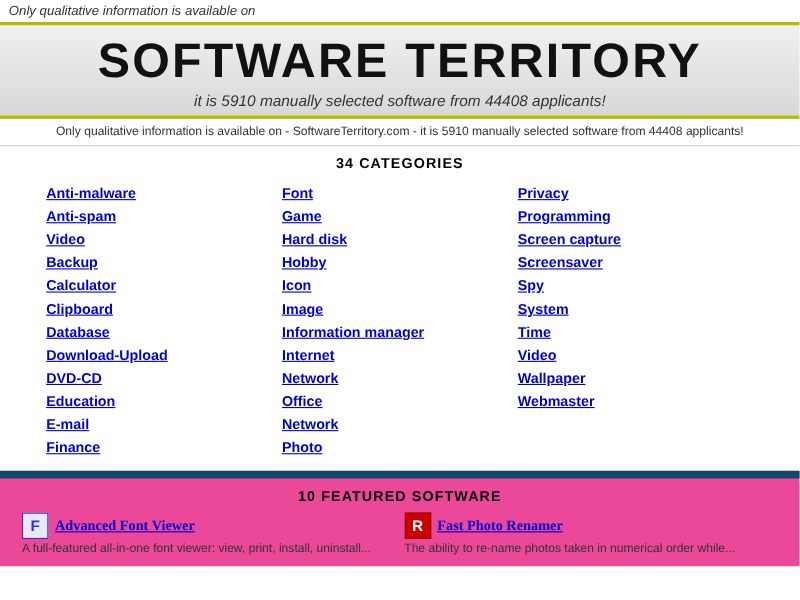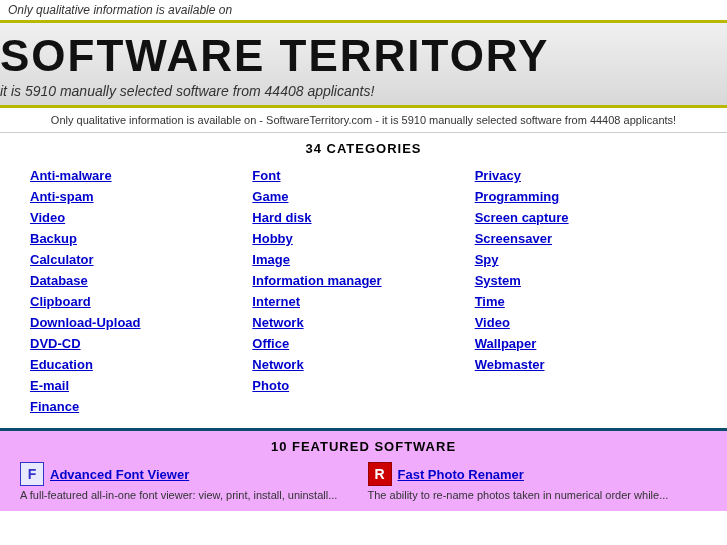--- a/index.html
+++ b/index.html
@@ -4,21 +4,21 @@
   <style>
     * { margin: 0; padding: 0; box-sizing: border-box; }
     body {
       font-family: Arial, Helvetica, sans-serif;
       background: #fff;
       font-size: 13px;
       color: #000;
     }
     .header-banner {
       background: linear-gradient(to bottom, #f0f0f0, #d8d8d8);
-      text-align: left;
+      text-align: center;
       padding: 8px 0 4px;
       border-top: 3px solid #b8b800;
       border-bottom: 3px solid #b8b800;
       position: relative;
     }
     .header-banner h1 {
       font-size: 44px;
       font-weight: 900;
       font-style: normal;
       font-family: 'Arial Black', Arial, sans-serif;
@@ -33,21 +33,21 @@
       padding: 2px 0;
     }
     .subtext {
       text-align: center;
       font-size: 11px;
       padding: 6px 4px;
       color: #333;
       border-bottom: 1px solid #ccc;
     }
     .categories-section {
-      padding: 8px 30px 12px;
+      padding: 8px 42px 12px;
     }
     .categories-title {
       text-align: center;
       font-size: 13px;
       font-weight: bold;
       margin-bottom: 10px;
       letter-spacing: 1px;
     }
     .categories-grid {
       display: grid;
@@ -64,23 +64,23 @@
     .category-link {
       color: #00c;
       text-decoration: underline;
       font-size: 13px;
       font-weight: bold;
       cursor: pointer;
       padding: 2px 0;
       display: block;
     }
     .featured-section {
-      border-top: 3px solid #0c4a6e;
+      border-top: 7px solid #0c4a6e;
       padding: 8px 20px;
-      background: #f0abfc;
+      background: #ec4899;
     }
     .featured-title {
       text-align: center;
       font-size: 13px;
       font-weight: bold;
       margin-bottom: 8px;
       letter-spacing: 1px;
     }
     .featured-grid {
       display: grid;
@@ -117,20 +117,21 @@
       background: #cc0000;
       color: #fff;
       border-color: #990000;
     }
     .featured-link {
       color: #00c;
       text-decoration: underline;
       font-weight: bold;
       font-size: 13px;
       cursor: pointer;
+      font-family: Liberation Serif, serif;
     }
     .featured-desc {
       font-size: 11px;
       color: #333;
       line-height: 1.4;
     }
     .top-italic {
       text-align: left;
       padding: 3px 8px;
       font-style: italic;
@@ -153,34 +154,35 @@
 <div class="categories-section">
   <div class="categories-title">34 CATEGORIES</div>
   <div class="categories-grid">
 
     <div class="category-col">
       <a class="category-link">Anti-malware</a>
       <a class="category-link">Anti-spam</a>
       <a class="category-link">Video</a>
       <a class="category-link">Backup</a>
       <a class="category-link">Calculator</a>
+      <a class="category-link">Clipboard</a>
       <a class="category-link">Database</a>
-      <a class="category-link">Clipboard</a>
       <a class="category-link">Download-Upload</a>
       <a class="category-link">DVD-CD</a>
       <a class="category-link">Education</a>
       <a class="category-link">E-mail</a>
       <a class="category-link">Finance</a>
     </div>
 
     <div class="category-col">
       <a class="category-link">Font</a>
       <a class="category-link">Game</a>
       <a class="category-link">Hard disk</a>
       <a class="category-link">Hobby</a>
+      <a class="category-link">Icon</a>
       <a class="category-link">Image</a>
       <a class="category-link">Information manager</a>
       <a class="category-link">Internet</a>
       <a class="category-link">Network</a>
       <a class="category-link">Office</a>
       <a class="category-link">Network</a>
       <a class="category-link">Photo</a>
     </div>
 
     <div class="category-col">

